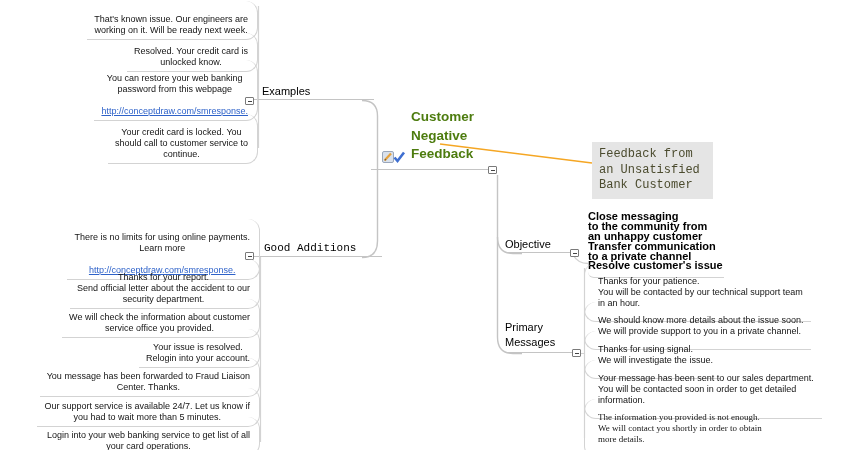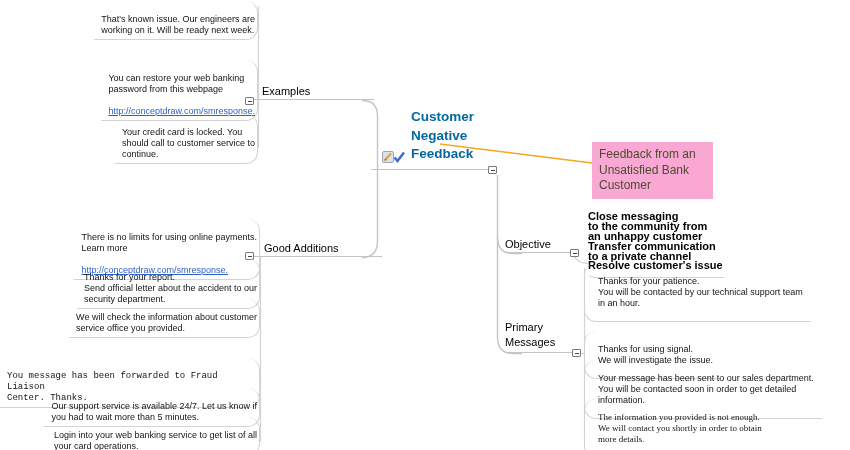--- a/index.html
+++ b/index.html
@@ -9,42 +9,42 @@
   }
   svg.connectors { position:absolute; left:0; top:0; pointer-events:none; }
 
   
   .bubble {
     position:absolute; font-size:9px; line-height:11px; white-space:pre-line;
     color:#141414;
   }
   .bubble.left {
     border-right:1.4px solid #d3d3d3; border-bottom:1.4px solid #d3d3d3;
-    border-radius:0 12px 12px 0; padding:2px 2px 3px 7px; text-align:left;
+    border-radius:0 12px 12px 0; padding:2px 9px 3px 7px; text-align:center;
   }
   .bubble.right {
     border-left:1.4px solid #d3d3d3; border-bottom:1.4px solid #d3d3d3;
     border-radius:12px 0 0 12px; padding:2px 8px 12px 13px;
   }
   .bubble a { color:#2e62c9; text-decoration:underline; }
 
   
   .topic {
     position:absolute; font-size:11px; color:#000;
     border-bottom:1.4px solid #c4c4c4;
   }
 
   
   .root {
     position:absolute; left:371px; top:106px; width:126px; height:64px;
     border-bottom:1.4px solid #c4c4c4; box-sizing:border-box;
   }
   .root .root-title {
     margin-left:40px; margin-top:2px; width:84px;
-    font-size:13.5px; font-weight:bold; line-height:18.5px; color:#0369a1;
+    font-size:13.5px; font-weight:bold; line-height:18.5px; color:#4d7c0f;
   }
   .root .root-icon { position:absolute; left:11px; top:44px; }
 
   
   .callout {
     position:absolute; left:592px; top:142px; width:108px; min-height:47px;
     padding:5px 6px 5px 7px; font-size:12px; line-height:15.5px;
   }
 
   
@@ -94,30 +94,30 @@
         <rect x="0.5" y="1.5" width="11" height="11" rx="1.5" fill="#d9e1ec" stroke="#9aa7bb"></rect>
         <path d="M2.5 10.5 L9 3.5" stroke="#e6a23c" stroke-width="2.2" fill="none"></path>
         <path d="M2.5 10.5 L4.5 10 L3.2 8.8 Z" fill="#555"></path>
         <path d="M12.5 7.5 L15.5 11 L22 2.5" stroke="#3f6fd1" stroke-width="2.6" fill="none"></path>
       </svg>
     </span>
     <div class="root-title">Customer Negative Feedback</div>
   </div>
   <div class="collapse" style="left:488px; top:166px;"></div>
 
-  <div class="callout" style="background:#f9a8d4; color:#4b4b2e;">
+  <div class="callout" style="background:#e5e5e5; color:#4b4b2e;font-family:Liberation Mono, monospace;">
     <span>Feedback from an Unsatisfied Bank Customer</span>
   </div>
 
   <div class="topic" style="left:250px; top:85px; width:112px; padding:0 0 2px 12px;">
     <span>Examples</span>
   </div>
   <div class="collapse" style="left:245px; top:97px;"></div>
 
-  <div class="topic" style="left:250px; top:242px; width:118px; padding:0 0 2px 14px;">
+  <div class="topic" style="left:250px; top:242px; width:118px; padding:0 0 2px 14px;font-family:Liberation Mono, monospace;">
     <span>Good Additions</span>
   </div>
   <div class="collapse" style="left:245px; top:252px;"></div>
 
   <div class="topic" style="left:505px; top:238px; width:66px; padding:0 0 2px 0;">
     <span>Objective</span>
   </div>
   <div class="collapse" style="left:570px; top:249px;"></div>
 
   <div class="topic" style="left:505px; top:320px; width:72px; padding:0 0 2px 0; line-height:15px;">
@@ -131,20 +131,24 @@
 an unhappy customer
 Transfer communication
 to a private channel
 Resolve customer's issue</span>
   </div>
 
   <div class="bubble left" style="right:592px; top:1px;">
     <span>That's known issue. Our engineers are
 working on it. Will be ready next week.</span>
   </div>
+  <div class="bubble left" style="right:592px; top:33px;">
+    <span>Resolved. Your credit card is
+unlocked know.</span>
+  </div>
   <div class="bubble left" style="right:592px; top:60px;">
     <span>You can restore your web banking
 password from this webpage</span><br>
     <a href="#">http://conceptdraw.com/smresponse.</a>
   </div>
   <div class="bubble left" style="right:592px; top:114px;">
     <span>Your credit card is locked. You
 should call to customer service to
 continue.</span>
   </div>
@@ -156,38 +160,46 @@
   </div>
   <div class="bubble left" style="right:590px; top:259px;">
     <span>Thanks for your report.
 Send official letter about the accident to our
 security department.</span>
   </div>
   <div class="bubble left" style="right:590px; top:299px;">
     <span>We will check the information about customer
 service office you provided.</span>
   </div>
-  <div class="bubble left" style="right:590px; top:358px;font-family:Liberation Mono, monospace;">
+  <div class="bubble left" style="right:590px; top:329px;">
+    <span>Your issue is resolved.
+Relogin into your account.</span>
+  </div>
+  <div class="bubble left" style="right:590px; top:358px;">
     <span>You message has been forwarded to Fraud Liaison
 Center. Thanks.</span>
   </div>
   <div class="bubble left" style="right:590px; top:388px;">
     <span>Our support service is available 24/7. Let us know if
 you had to wait more than 5 minutes.</span>
   </div>
   <div class="bubble left" style="right:590px; top:417px;">
     <span>Login into your web banking service to get list of all
 your card operations.</span>
   </div>
 
   <div class="bubble right" style="left:584px; top:263px;">
     <span>Thanks for your patience.
 You will be contacted by our technical support team
 in an hour.</span>
   </div>
+  <div class="bubble right" style="left:584px; top:302px;">
+    <span>We should know more details about the issue soon.
+We will provide support to you in a private channel.</span>
+  </div>
   <div class="bubble right" style="left:584px; top:331px;">
     <span>Thanks for using signal.
 We will investigate the issue.</span>
   </div>
   <div class="bubble right" style="left:584px; top:360px;">
     <span>Your message has been sent to our sales department.
 You will be contacted soon in order to get detailed
 information.</span>
   </div>
   <div class="bubble right" style="left:584px; top:399px;font-family:Liberation Serif, serif;">

